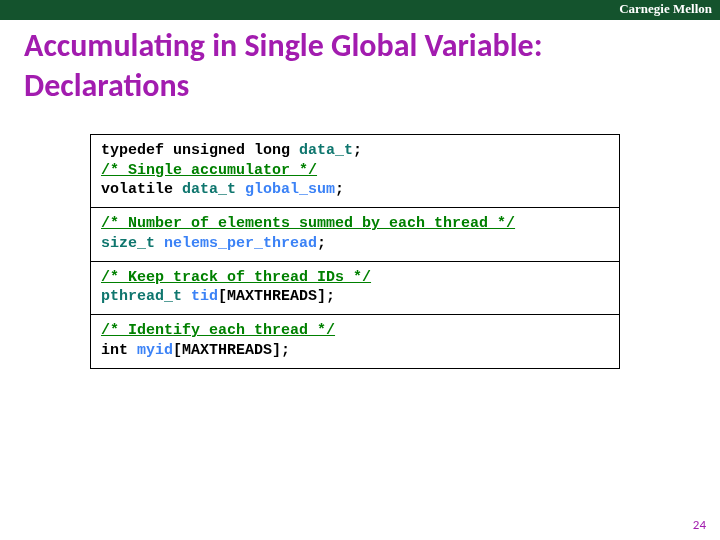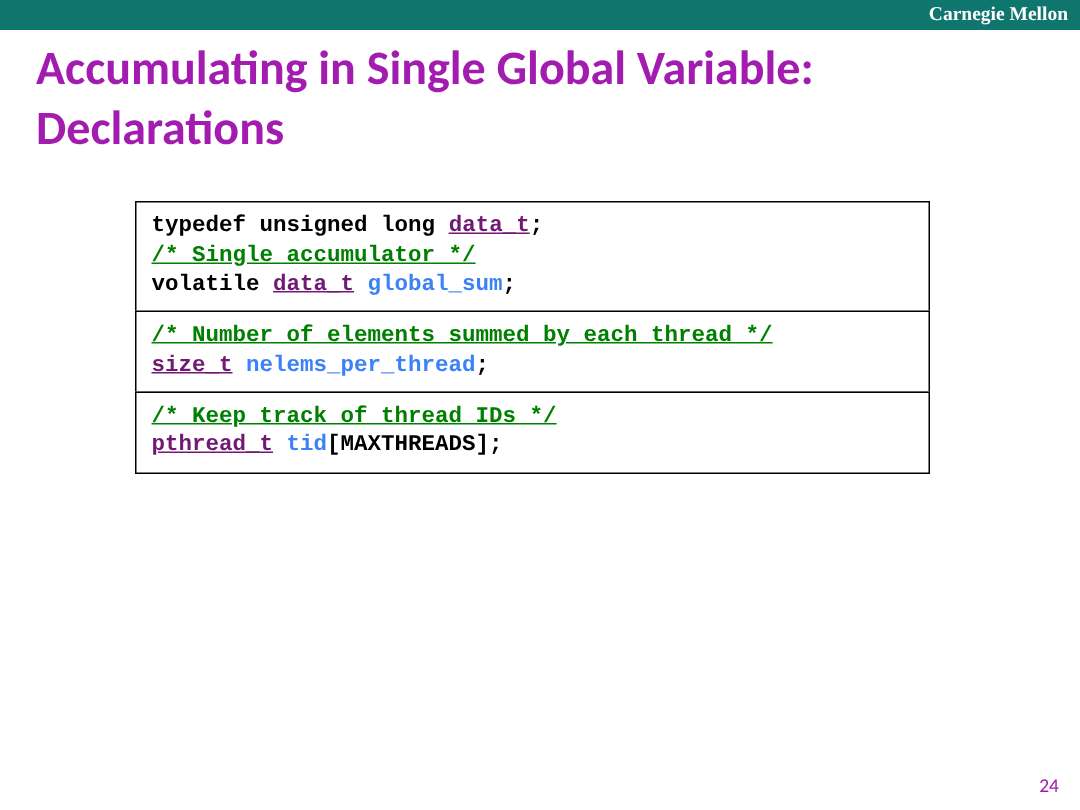--- a/index.html
+++ b/index.html
@@ -6,21 +6,21 @@
     margin: 0;
     padding: 0;
     width: 720px;
     height: 540px;
     background: #ffffff;
     font-family: Calibri, "Segoe UI", Arial, sans-serif;
     overflow: hidden;
     position: relative;
   }
   .topbar {
-    background: #0f766e;
+    background: #14532d;
     height: 20px;
     width: 100%;
     position: relative;
   }
   .org-label {
     position: absolute;
     right: 8px;
     top: 1px;
     color: #ffffff;
     font-family: Georgia, "Times New Roman", serif;
@@ -48,21 +48,21 @@
   .code-block pre {
     margin: 0;
     font-family: "Courier New", Courier, monospace;
     font-weight: bold;
     font-size: 15px;
     line-height: 1.3;
     white-space: pre;
     color: #000000;
   }
   .kw   { color: #000000; }  
-  .type { color: #701a75; text-decoration: underline; }  
+  .type { color: #0f766e; }  
   .ident{ color: #3b82f6; }  
   .cmt  { color: #008000; text-decoration: underline; }  
   .page-num {
     position: absolute;
     right: 14px;
     bottom: 8px;
     font-size: 13px;
     color: #a21caf;
   }
 </style>
@@ -87,16 +87,20 @@
   <div class="code-block">
 <pre><span class="cmt">/* Number of elements summed by each thread */</span>
 <span class="type">size_t</span> <span class="ident">nelems_per_thread</span><span>;</span></pre>
   </div>
 
   <div class="code-block">
 <pre><span class="cmt">/* Keep track of thread IDs */</span>
 <span class="type">pthread_t</span> <span class="ident">tid</span><span>[</span><span>MAXTHREADS</span><span>];</span></pre>
   </div>
 
+  <div class="code-block">
+<pre><span class="cmt">/* Identify each thread */</span>
+<span class="kw">int</span> <span class="ident">myid</span><span>[</span><span>MAXTHREADS</span><span>];</span></pre>
+  </div>
 
 </div>
 
 <div class="page-num">24</div>
 
 </body></html>

